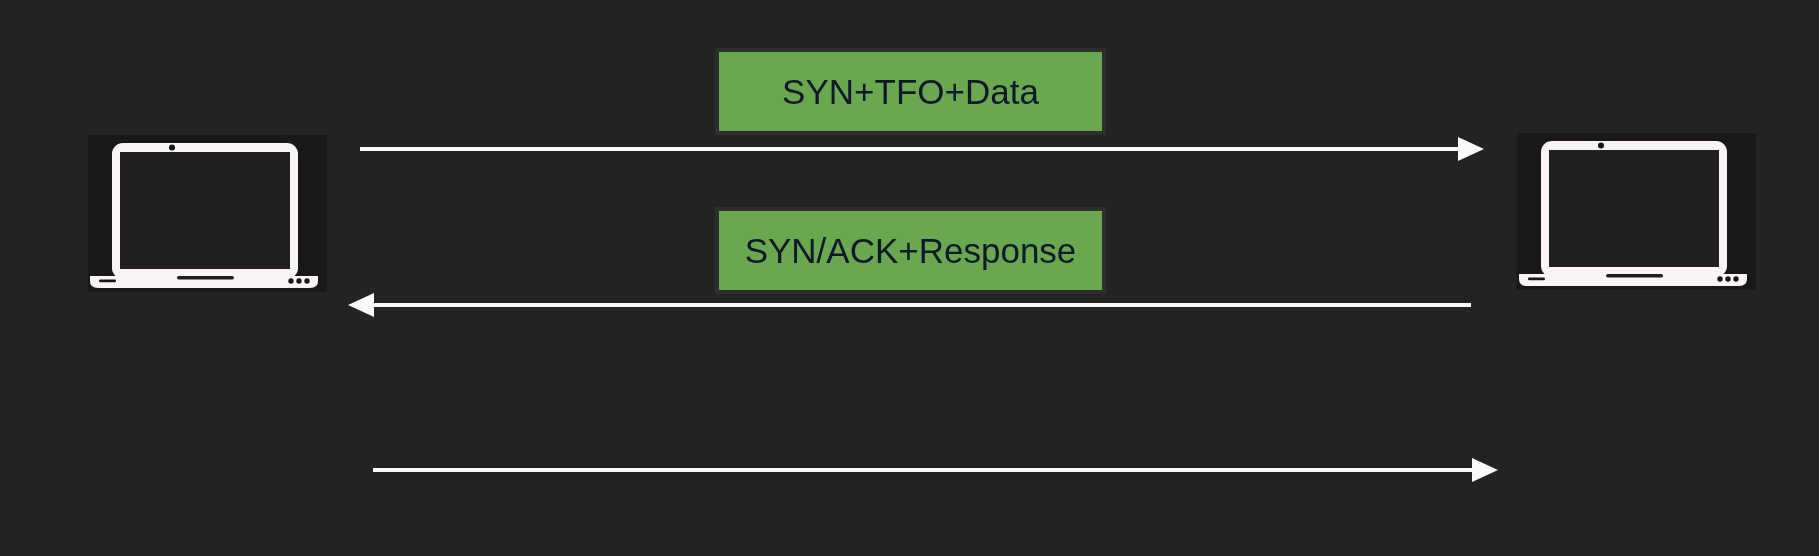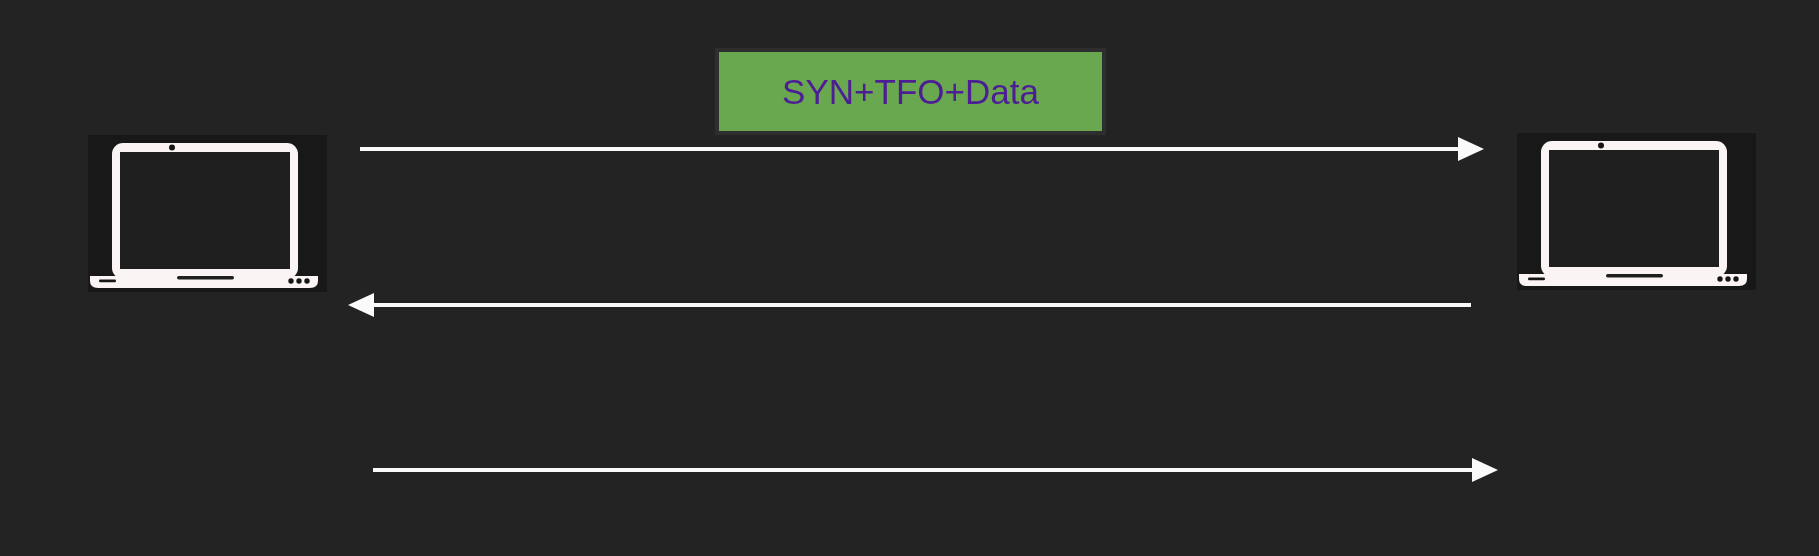--- a/index.html
+++ b/index.html
@@ -38,21 +38,21 @@
     box-sizing: border-box;
     display: flex;
     align-items: center;
     justify-content: center;
   }
   .b0 { top: 48px;  }
   .b1 { top: 207px; }
   .b2 { top: 367px; }
   .label-box .label {
     font-size: 35px;
-    color: #4c1d95;
+    color: #0f172a;
     white-space: nowrap;
   }
 
   
   .arrow-line {
     position: absolute;
     height: 4px;
     background: #fafafa;
   }
   .a0 { left: 360px; top: 147px; width: 1102px; }
@@ -104,19 +104,22 @@
       <circle cx="219" cy="146" r="2.7" fill="#161616"></circle>
     </svg>
   </div>
 
   <div class="label-box b0">
     <span class="label">SYN+TFO+Data</span>
   </div>
   <div class="arrow-line a0"></div>
   <div class="arrow-head head-right h0"></div>
 
+  <div class="label-box b1">
+    <span class="label">SYN/ACK+Response</span>
+  </div>
   <div class="arrow-line a1"></div>
   <div class="arrow-head head-left h1"></div>
 
   <div class="arrow-line a2"></div>
   <div class="arrow-head head-right h2"></div>
 
 </div>
 
 </body></html>

